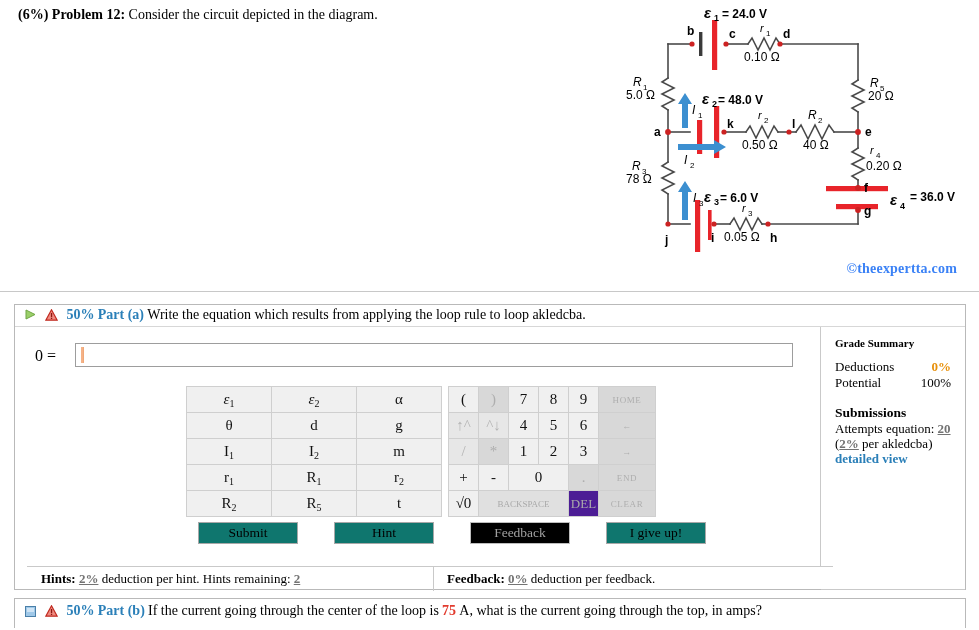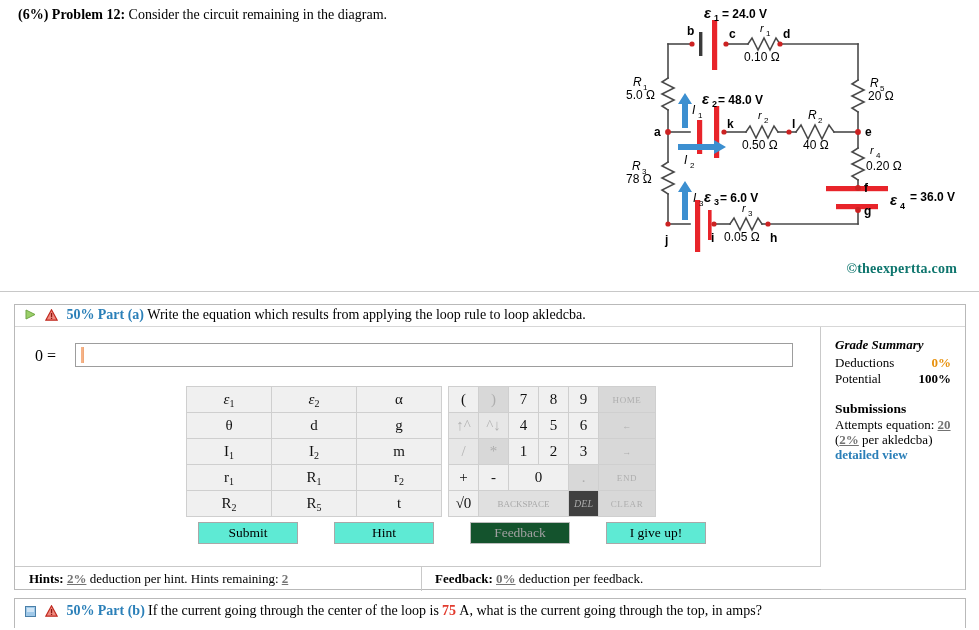--- a/index.html
+++ b/index.html
@@ -23,21 +23,21 @@
   .problem-statement .pbold{font-weight:bold;}
 
   
   .circuit{
     position:absolute;left:618px;top:2px;width:360px;height:288px;
   }
   .circuit svg{display:block;}
   .credit{
     position:absolute;right:22px;top:261px;
     font-family:"Liberation Serif",serif;
-    font-size:14px;font-weight:bold;color:#0f766e;
+    font-size:14px;font-weight:bold;color:#3b82f6;
     letter-spacing:.2px;
   }
 
   
   .partA{
     position:absolute;left:14px;top:304px;width:952px;height:286px;
     border:1px solid #b9b9b9;box-sizing:border-box;background:#fff;
   }
   .part-title-bar{
     position:absolute;left:0;top:0;width:950px;height:22px;
@@ -82,55 +82,55 @@
   .kp-right td{width:27px;height:23px;font-size:15px;}
   .kp-right td.wide{width:54px;}
   .kp-right td.fn{
     font-size:9px;color:#a8a8a8;letter-spacing:.6px;
     font-family:"Liberation Serif",serif;
   }
   .kp-right td.fnbig{width:54px;}
   .kp-right td.dis{background:#d8d8d8;color:#aeaeae;}
   .kp-right td.disl{background:#e7e7e7;color:#b3b3b3;}
   .kp-right td.bk{background:#e0e0e0;color:#a9a9a9;font-size:9px;}
-  .kp-right td.del{background:#404040;color:#a9a9a9;font-size:10px;font-style:italic;}
+  .kp-right td.del{background:#4c1d95;color:#a9a9a9;font-size:13px;}
   .sub{font-size:10px;vertical-align:-3px;}
   .eps{font-family:"Liberation Serif",serif;font-style:italic;}
 
   .kp-wrap{position:absolute;left:186px;top:386px;display:flex;}
   .kp-gap{width:6px;}
 
   
   .btnrow{position:absolute;left:198px;top:522px;display:flex;gap:36px;}
   .btn{
     width:100px;height:22px;line-height:20px;text-align:center;
-    background:#5eead4;border:1px solid #a8a8a8;
+    background:#0f766e;border:1px solid #a8a8a8;
     font-family:"Liberation Serif",serif;font-size:13.5px;color:#000;
     box-sizing:border-box;cursor:pointer;
   }
-  .btn.disabled{background:#14532d;border-color:#bdbdbd;color:#a0a0a0;cursor:default;}
+  .btn.disabled{background:#000000;border-color:#bdbdbd;color:#a0a0a0;cursor:default;}
 
   
   .hintbar{
-    position:absolute;left:0;top:261px;width:806px;height:17px;
+    position:absolute;left:12px;top:261px;width:806px;height:17px;
     border-top:1px solid #c9c9c9;box-sizing:border-box;
   }
   .hints{position:absolute;left:14px;top:4px;font-size:13px;white-space:nowrap;}
   .hintdiv{position:absolute;left:406px;top:0;width:1px;height:24px;background:#c9c9c9;}
   .fbk{position:absolute;left:420px;top:4px;font-size:13px;white-space:nowrap;}
   b.lbl{font-weight:bold;}
   .orange{color:#737373;font-weight:bold;text-decoration:underline;}
   .orange2{color:#e8910c;font-weight:bold;}
 
   
   .grade{
     position:absolute;left:806px;top:22px;width:144px;height:263px;
     padding:10px 0 0 14px;box-sizing:border-box;
   }
-  .gs-title{font-weight:bold;font-size:13px;margin-bottom:2px;font-style:italic;}
+  .gs-title{font-weight:bold;font-size:11px;margin-bottom:10px;}
   .gs-row{position:relative;height:16px;font-size:13px;}
   .gs-row .v{position:absolute;right:14px;}
   .gs-sub{margin-top:14px;font-weight:bold;font-size:13.5px;}
   .gs-line{font-size:13px;line-height:15px;}
   .gs-link{color:#2a7fb8;font-weight:bold;font-size:13px;text-decoration:none;cursor:pointer;}
   .gs-hr{position:absolute;left:0;bottom:0;width:144px;height:1px;background:#c9c9c9;}
 
   
   .partB{
     position:absolute;left:14px;top:598px;width:952px;height:30px;
@@ -141,21 +141,21 @@
   .red-num{color:#e23b2e;font-weight:bold;}
 </style>
 </head>
 <body>
 
 <div class="problem-header">
 
   <div class="problem-statement">
     <span class="pbold">(6%)</span>
     <span class="pbold">Problem 12:</span>
-    <span>Consider the circuit remaining in the diagram.</span>
+    <span>Consider the circuit depicted in the diagram.</span>
   </div>
 
   <div class="circuit">
     <svg width="360" height="260" viewBox="0 0 360 260" xmlns="http://www.w3.org/2000/svg">
       <g stroke="#4a4a4a" stroke-width="1.6" fill="none" stroke-linecap="square">
 
         <path d="M50,42 L74,42"></path>
 
         <path d="M108,42 L130,42"></path>
         <path d="M130,42 L134,36 L140,48 L146,36 L152,48 L158,36 L162,42"></path>
@@ -356,21 +356,21 @@
   </div>
 
   <div class="grade">
     <div class="gs-title">Grade Summary</div>
     <div class="gs-row">
       <span>Deductions</span>
       <span class="v orange2">0%</span>
     </div>
     <div class="gs-row">
       <span>Potential</span>
-      <span class="v" style="font-weight:bold;margin-left:44px;">100%</span>
+      <span class="v" style="font-weight:normal;margin-left:44px;">100%</span>
     </div>
     <div class="gs-sub">Submissions</div>
     <div class="gs-line">
       <span>Attempts equation:</span>
       <span class="orange">20</span>
     </div>
     <div class="gs-line">
       <span>(</span><span class="orange">2%</span>
       <span>per akledcba)</span>
     </div>

